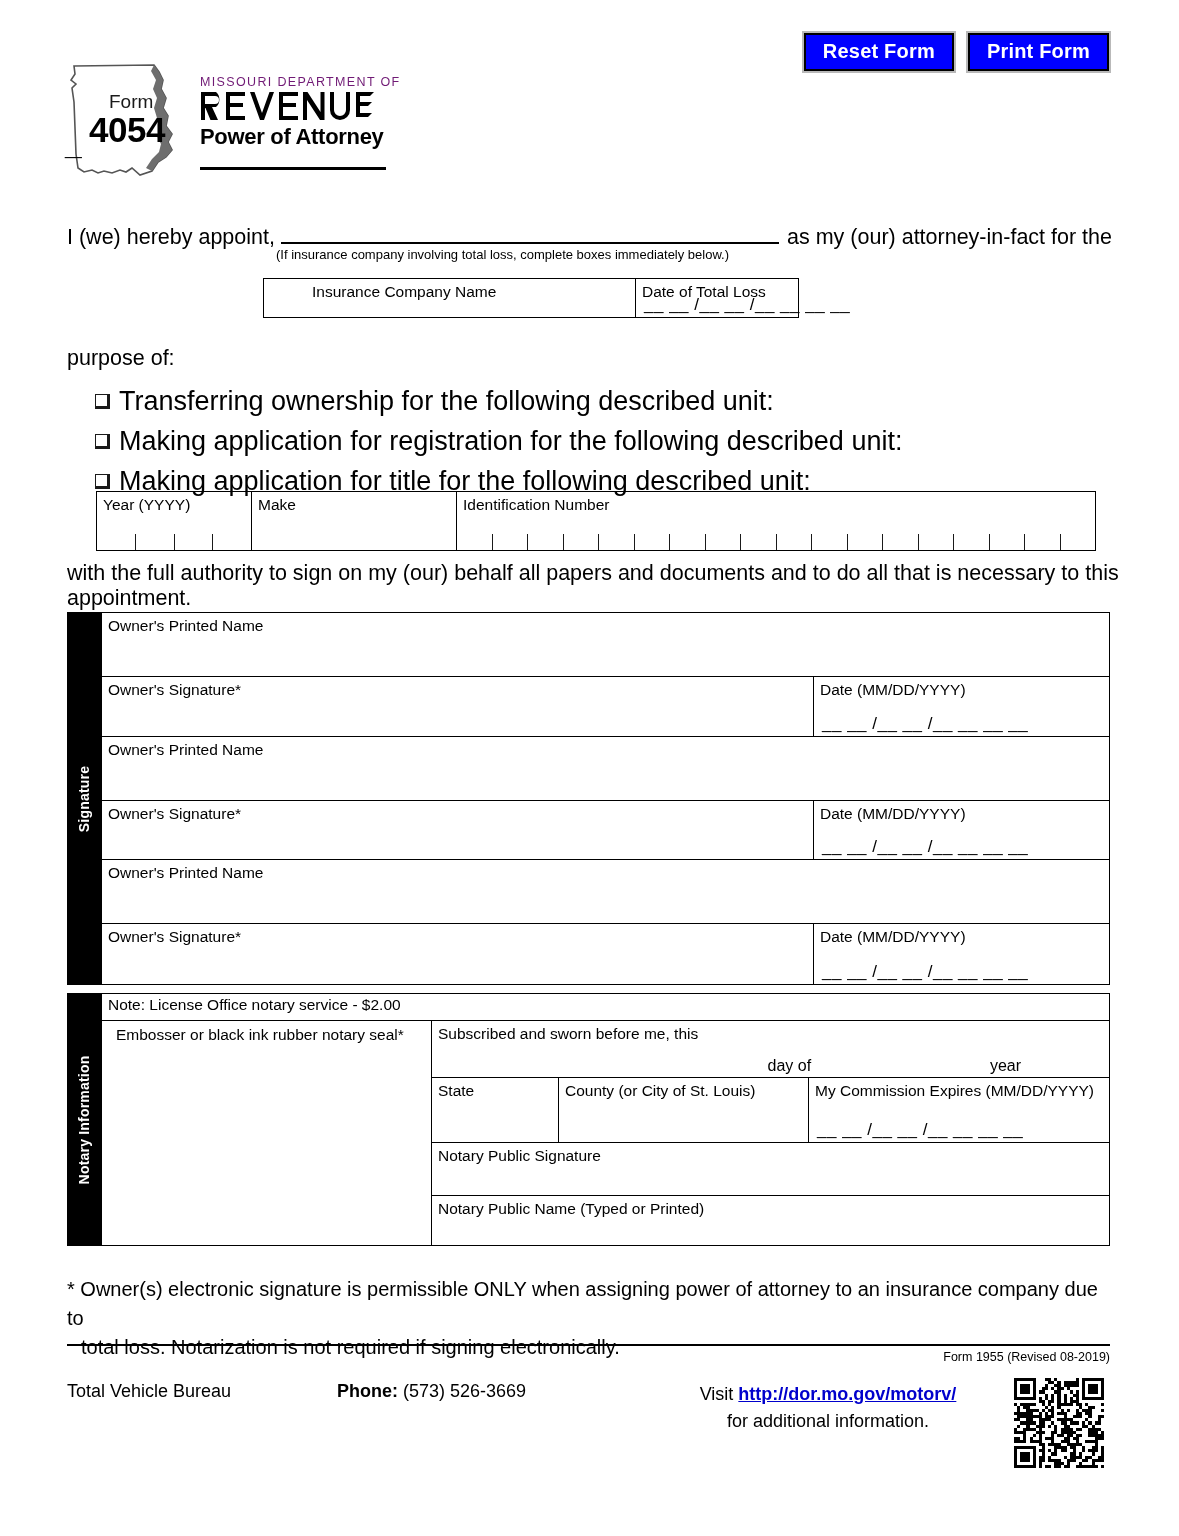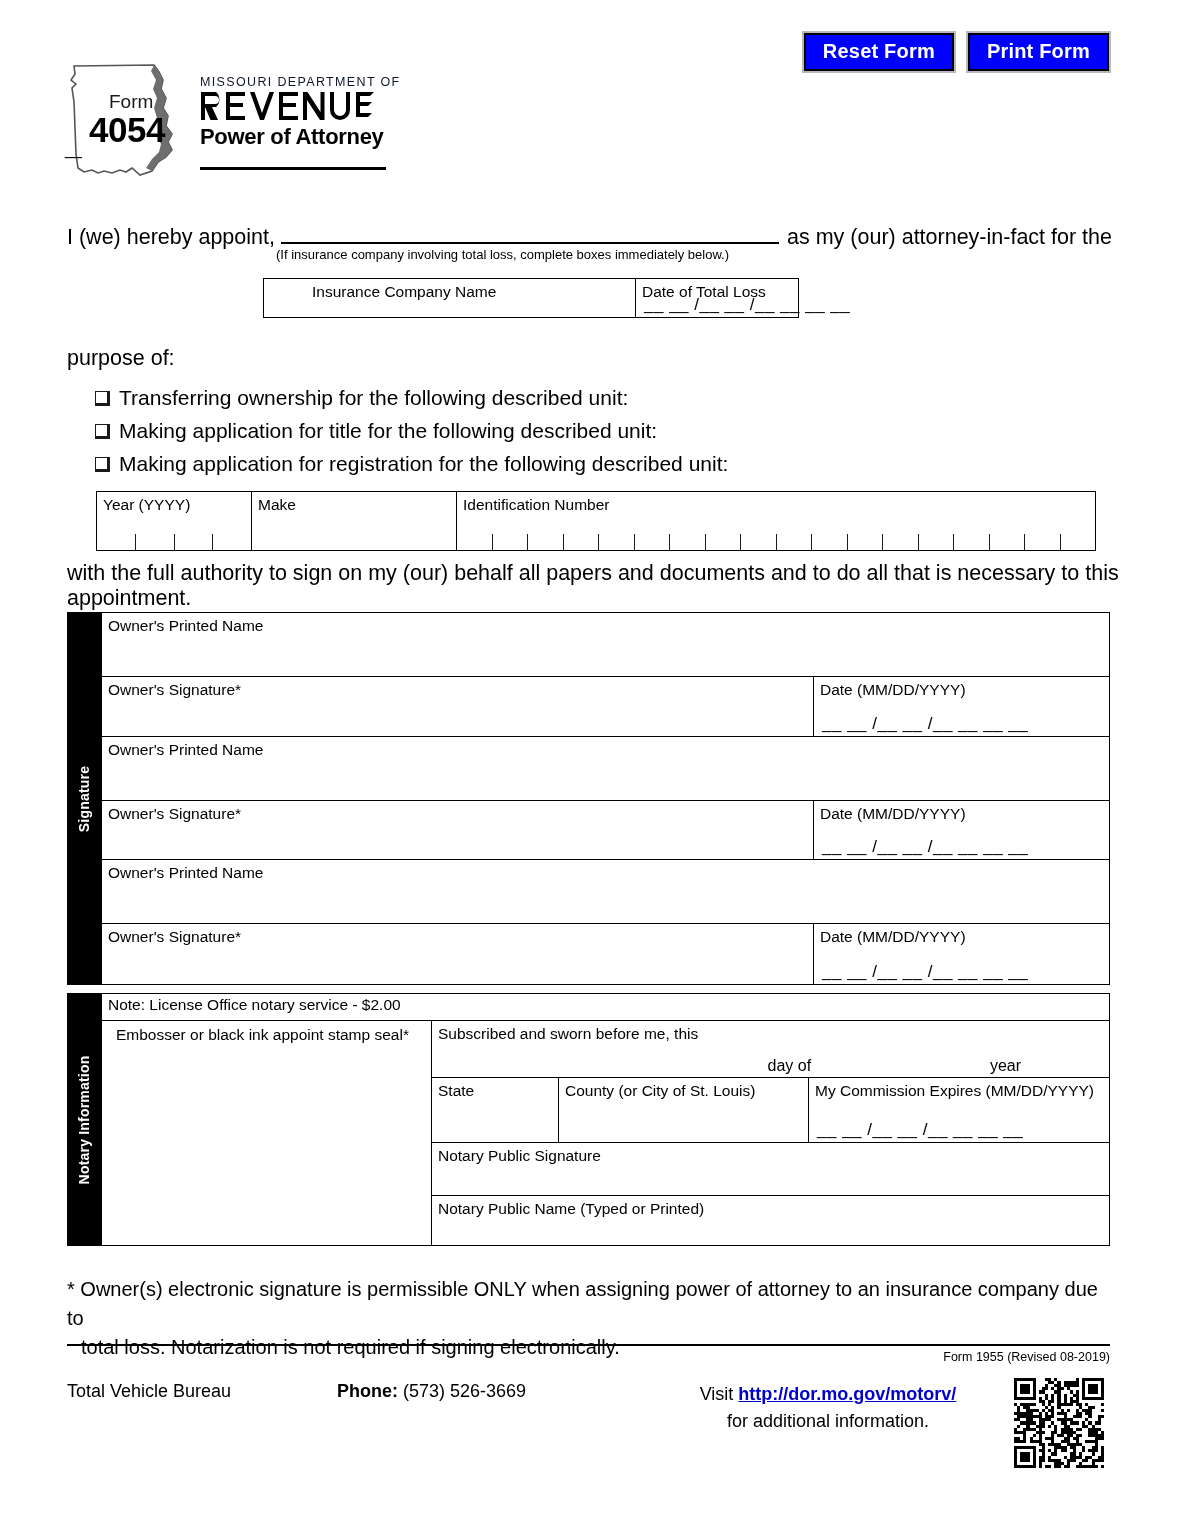--- a/index.html
+++ b/index.html
@@ -52,21 +52,21 @@
     position: absolute; left: 27px; top: 52px;
     font-size: 35px; font-weight: bold; letter-spacing: -0.5px;
   }
   .mo-dash {
     position: absolute; left: 3px; top: 70px;
     font-size: 30px; font-weight: bold;
   }
   .wordmark { margin-left: 8px; padding-top: 17px; }
   .wm-dept {
     font-size: 12.5px; letter-spacing: 1.35px;
-    color: #0f172a; font-weight: normal;
+    color: #701a75; font-weight: normal;
     margin-bottom: 1px;
   }
   .wm-rev { height: 32px; margin-bottom: 2px; }
   .wm-title {
     font-size: 22px; font-weight: bold;
     letter-spacing: -0.3px;
     border-bottom: 3px solid #000;
     padding-bottom: 17px; display: inline-block;
     padding-right: 2px;
   }
@@ -120,21 +120,21 @@
   }
   .cbox {
     width: 15px; height: 15px;
     border: 1.6px solid #1a1a1a;
     border-right-width: 3px; border-bottom-width: 3px;
     background: #fff;
     margin-right: 9px;
     flex: 0 0 auto;
     cursor: pointer;
   }
-  .check-lbl { font-size: 21px; }
+  .check-lbl { font-size: 27px; }
 
   
   .veh-box {
     position: absolute; top: 491px; left: 96px;
     width: 1000px; height: 60px;
     border: 1.6px solid #000;
     display: flex;
   }
   .veh-year { width: 155px; border-right: 1.6px solid #000; position: relative; }
   .veh-make { width: 205px; border-right: 1.6px solid #000; position: relative; }
@@ -310,25 +310,25 @@
 
 <div class="purpose">purpose of:</div>
 
 <div class="checks">
   <div class="check-row">
     <span class="cbox"></span>
     <span class="check-lbl">Transferring ownership for the following described unit:</span>
   </div>
   <div class="check-row">
     <span class="cbox"></span>
-    <span class="check-lbl">Making application for title for the following described unit:</span>
+    <span class="check-lbl">Making application for registration for the following described unit:</span>
   </div>
   <div class="check-row">
     <span class="cbox"></span>
-    <span class="check-lbl">Making application for registration for the following described unit:</span>
+    <span class="check-lbl">Making application for title for the following described unit:</span>
   </div>
 </div>
 
 <div class="veh-box">
   <div class="veh-year">
     <div class="cell-lbl">Year (YYYY)</div>
     <div class="combs">
         <span></span>
         <span></span>
         <span></span>
@@ -427,21 +427,21 @@
     <span>Notary Information</span>
   </div>
   <div class="band-body">
 
     <div class="notary-note">
       <div class="cell-lbl" style="top:2px;">Note: License Office notary service - $2.00</div>
     </div>
 
     <div class="notary-main">
       <div class="seal-cell">
-        <div class="cell-lbl" style="left:14px;top:5px;">Embosser or black ink appoint stamp seal*</div>
+        <div class="cell-lbl" style="left:14px;top:5px;">Embosser or black ink rubber notary seal*</div>
       </div>
 
       <div class="notary-right">
         <div class="sworn-cell">
           <div class="cell-lbl">Subscribed and sworn before me, this</div>
           <div class="sworn-dayof">
             <div class="dz1">day of</div>
             <div class="dz2">year</div>
           </div>
         </div>

